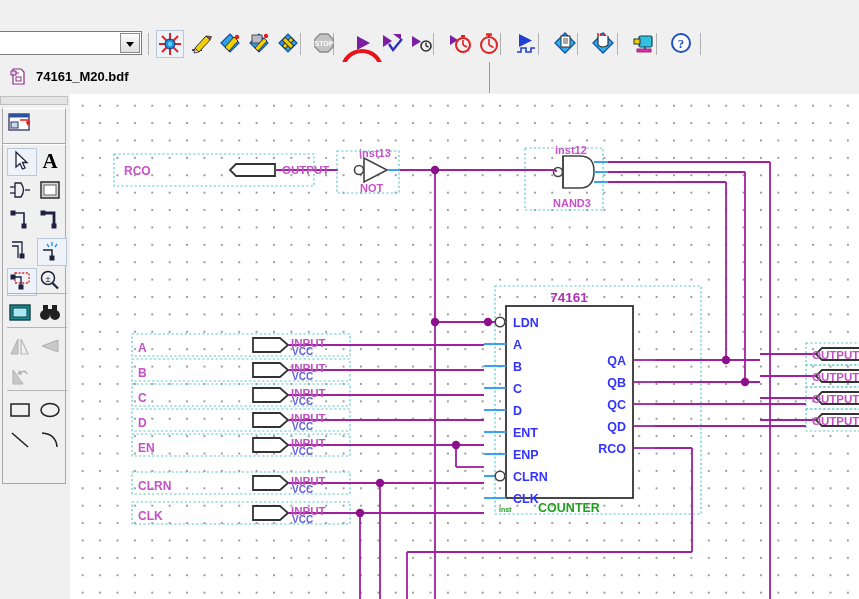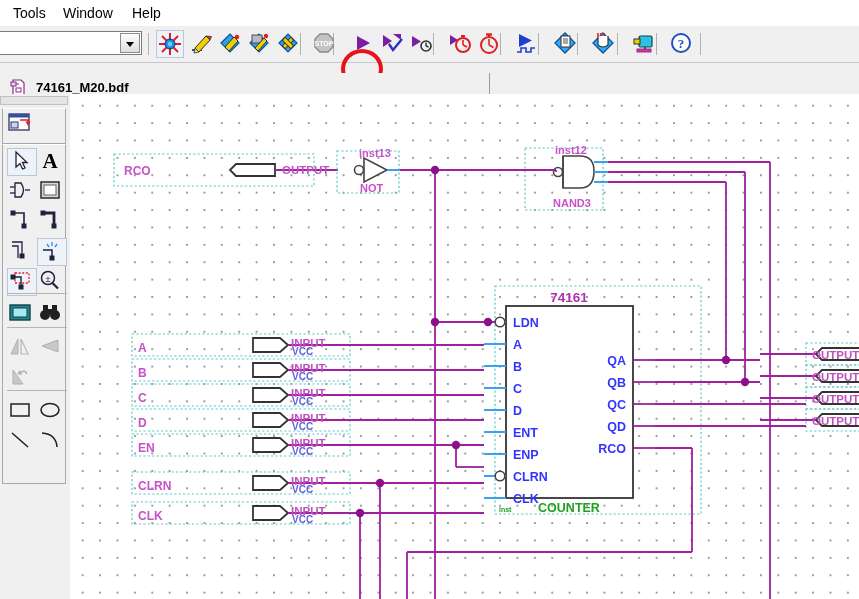--- a/index.html
+++ b/index.html
@@ -28,21 +28,21 @@
     border-left:4px solid transparent;border-right:4px solid transparent;border-top:5px solid #000;}
   .tsep{position:absolute;top:7px;width:1px;height:22px;background:#b0b0b0;}
   .tbtn{position:absolute;top:4px;width:28px;height:28px;}
   .tbtn.sel{background:#eef3f9;border:1px solid #b9c8d8;box-sizing:border-box;}
   .tbtn svg{display:block;}
 
   .ellipse{position:absolute;left:341px;top:23px;width:42px;height:40px;
     border:4px solid #e8131a;border-radius:50%;box-sizing:border-box;pointer-events:none;}
 
   
-  .tabstrip{position:absolute;left:0;top:73px;width:859px;height:32px;background:#f0f0f0;}
+  .tabstrip{position:absolute;left:0;top:62px;width:859px;height:32px;background:#f0f0f0;}
   .doctab{position:absolute;left:0;top:0;width:489px;height:31px;background:#f0f0f0;
     border-right:1px solid #9a9a9a;}
   .doctab .tlabel{position:absolute;left:36px;top:7px;font-size:13px;font-weight:bold;color:#000;}
   .doctab .ticon{position:absolute;left:10px;top:6px;}
 
   
   .palette{position:absolute;left:0;top:94px;width:70px;height:505px;background:#f0f0f0;}
   .pbox{position:absolute;left:2px;top:0;width:64px;border:1px solid #a8a8a8;
     border-top:1px solid #fff;background:#f0f0f0;box-sizing:border-box;}
   .pb{position:absolute;width:30px;height:28px;}
@@ -72,25 +72,20 @@
   .chipname{fill:#b030b0;font-size:13.5px;}
   .counter{fill:#20a020;font-size:12.5px;}
   .inst{fill:#20a020;font-size:7px;}
   .instname{fill:#c850c8;font-size:11px;}
 </style>
 </head>
 <body>
 
 <div id="app">
 
-  <div class="menubar">
-    <div class="mi" style="left:6px">Tools</div>
-    <div class="mi" style="left:56px">Window</div>
-    <div class="mi" style="left:125px">Help</div>
-  </div>
 
   <div class="toolbar">
 
     <div class="combo">
       <div class="cbtn">
           <i></i>
         </div>
     </div>
 
     <div class="tsep" style="left:148px"></div>

